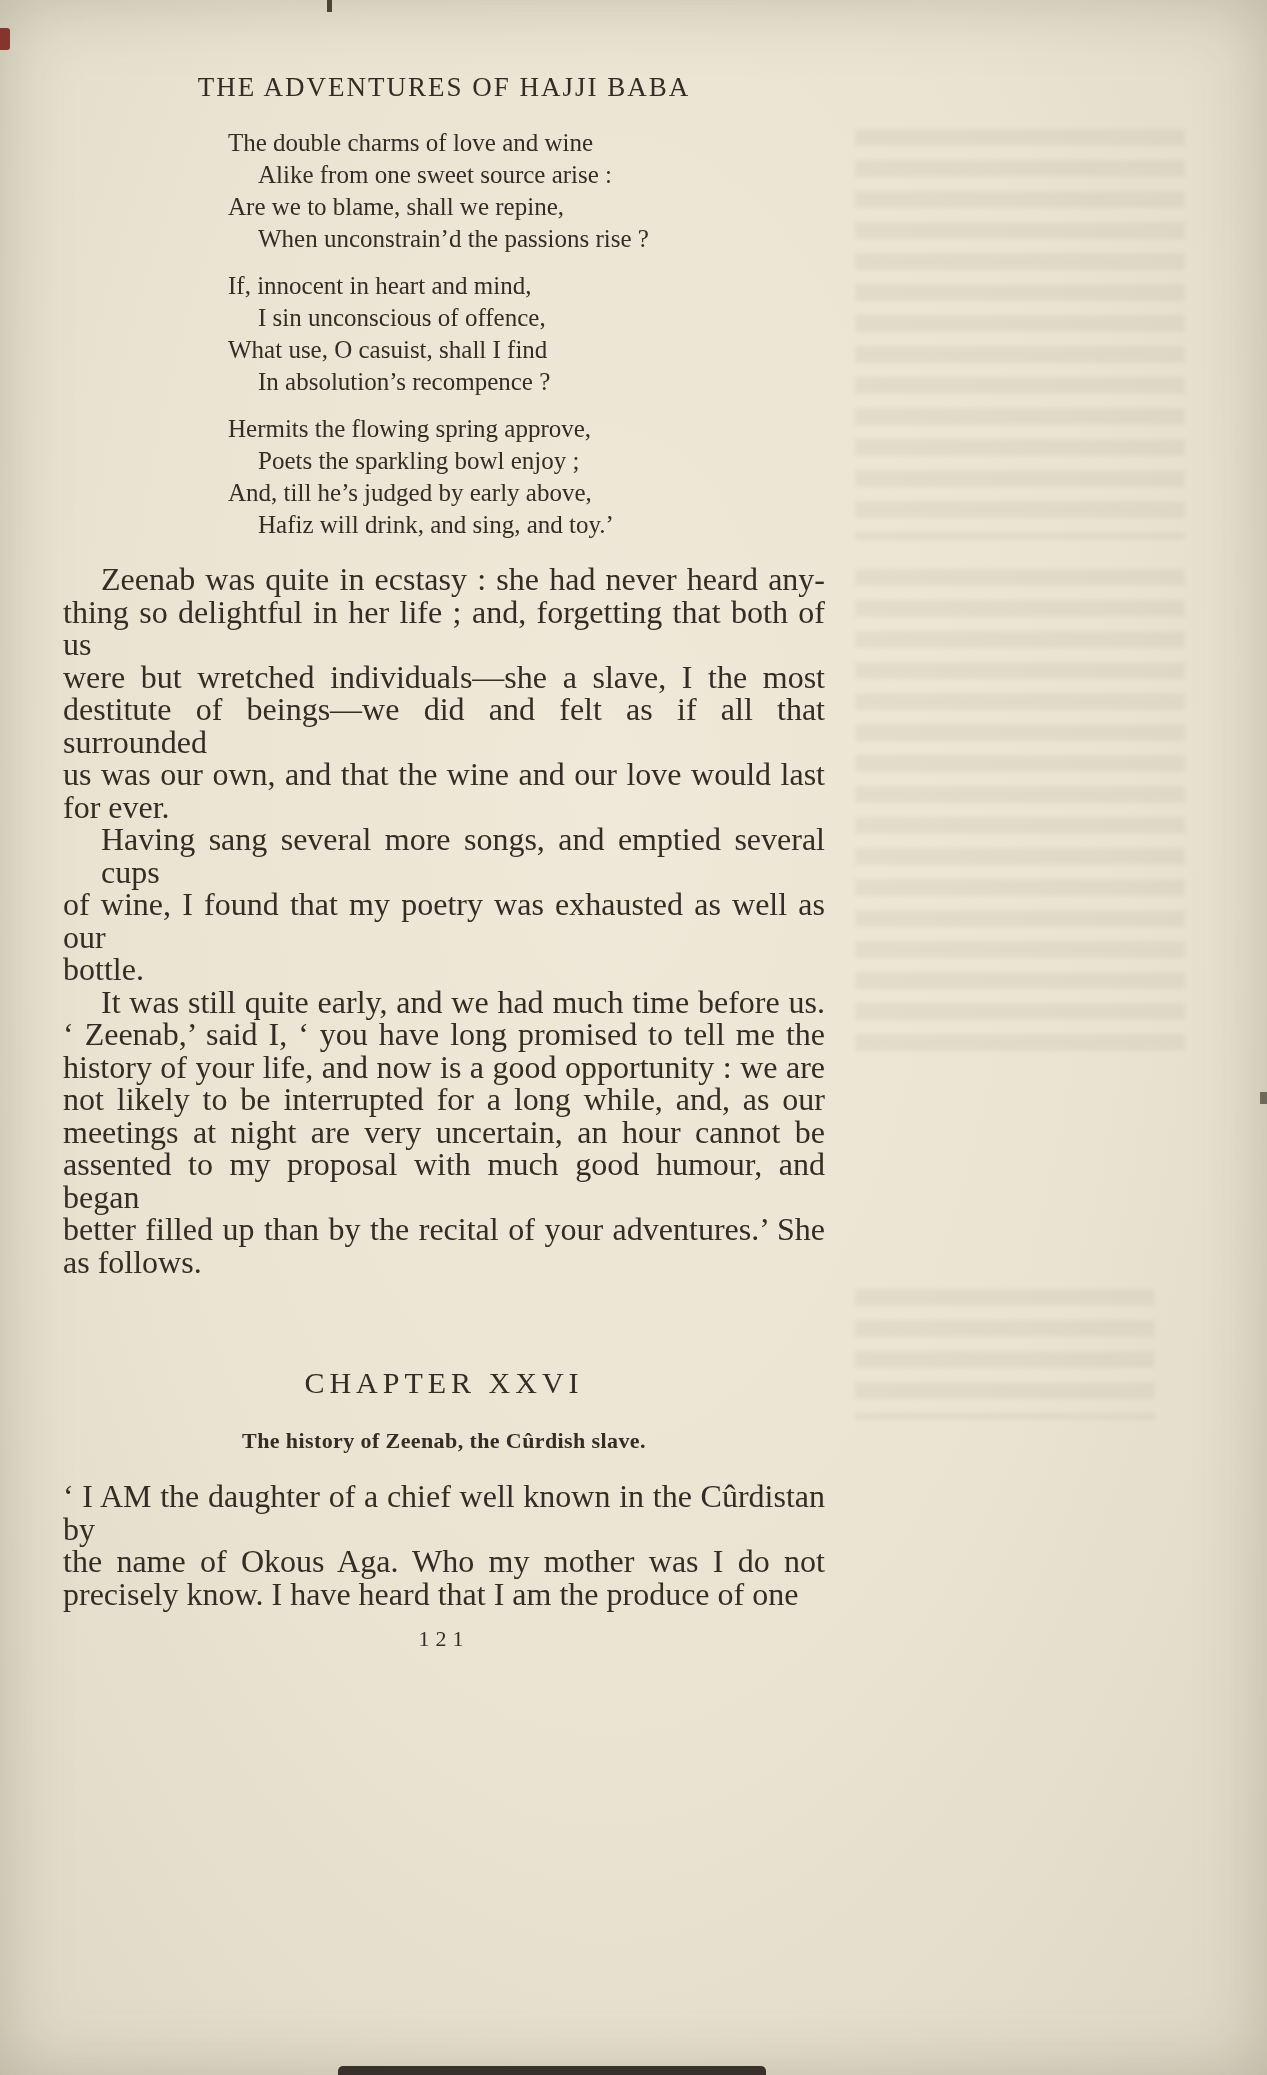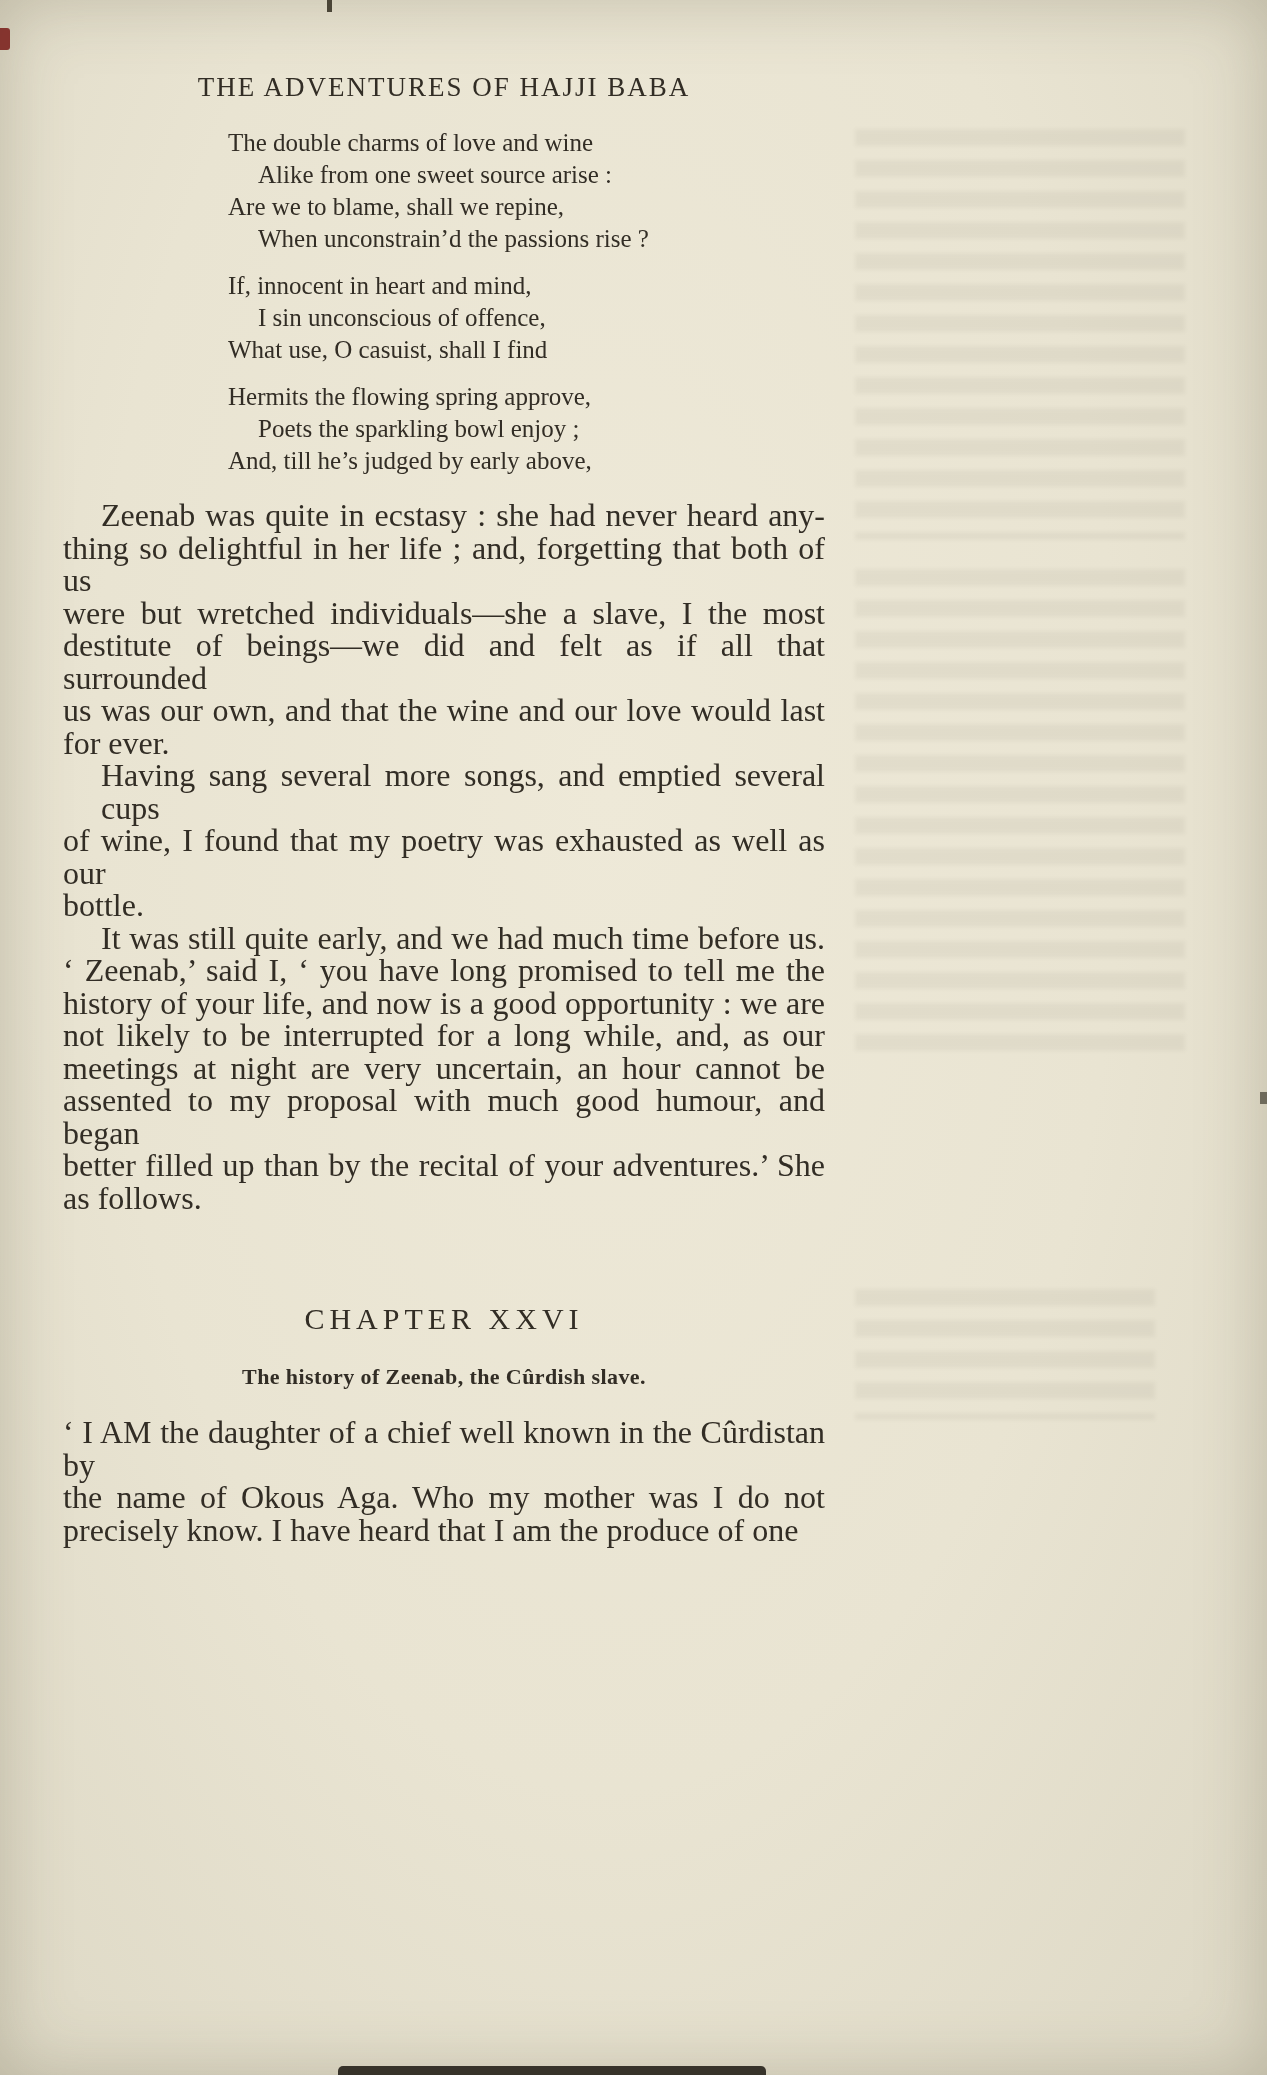--- a/index.html
+++ b/index.html
@@ -129,25 +129,27 @@
       <div class="stanza">
         <div class="pline odd">The double charms of love and wine</div>
         <div class="pline even">Alike from one sweet source arise :</div>
         <div class="pline odd">Are we to blame, shall we repine,</div>
         <div class="pline even">When unconstrain’d the passions rise ?</div>
       </div>
       <div class="stanza">
         <div class="pline odd">If, innocent in heart and mind,</div>
         <div class="pline even">I sin unconscious of offence,</div>
         <div class="pline odd">What use, O casuist, shall I find</div>
+        <div class="pline even">In absolution’s recompence ?</div>
       </div>
       <div class="stanza">
         <div class="pline odd">Hermits the flowing spring approve,</div>
         <div class="pline even">Poets the sparkling bowl enjoy ;</div>
         <div class="pline odd">And, till he’s judged by early above,</div>
+        <div class="pline even">Hafiz will drink, and sing, and toy.’</div>
       </div>
     </div>
 
     <div class="para">
       <div class="line first-indent">Zeenab was quite in ecstasy : she had never heard any-</div>
       <div class="line">thing so delightful in her life ; and, forgetting that both of us</div>
       <div class="line">were but wretched individuals—she a slave, I the most</div>
       <div class="line">destitute of beings—we did and felt as if all that surrounded</div>
       <div class="line">us was our own, and that the wine and our love would last</div>
       <div class="line last">for ever.</div>
@@ -173,15 +175,16 @@
     <h2 class="chapter-title">CHAPTER XXVI</h2>
 
     <div class="chapter-subtitle">The history of Zeenab, the Cûrdish slave.</div>
 
     <div class="para chapter-para">
       <div class="line">‘ I AM the daughter of a chief well known in the Cûrdistan by</div>
       <div class="line">the name of Okous Aga.  Who my mother was I do not</div>
       <div class="line last">precisely know.  I have heard that I am the produce of one</div>
     </div>
 
+    <div class="page-number">121</div>
 
   </div>
 </div>
 
 </body></html>

